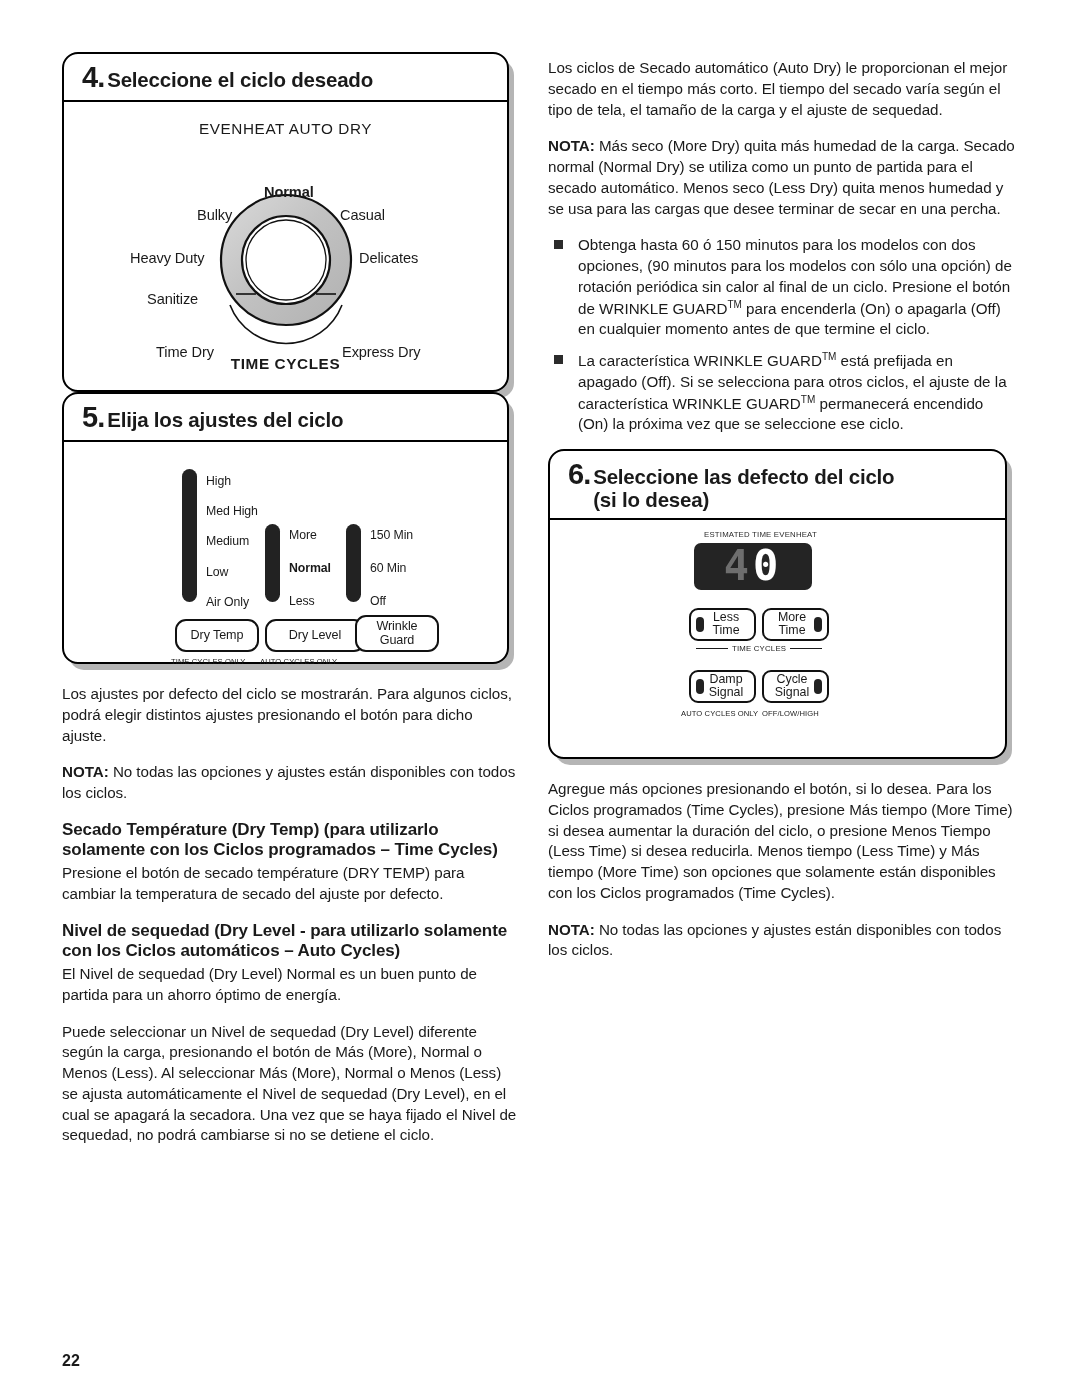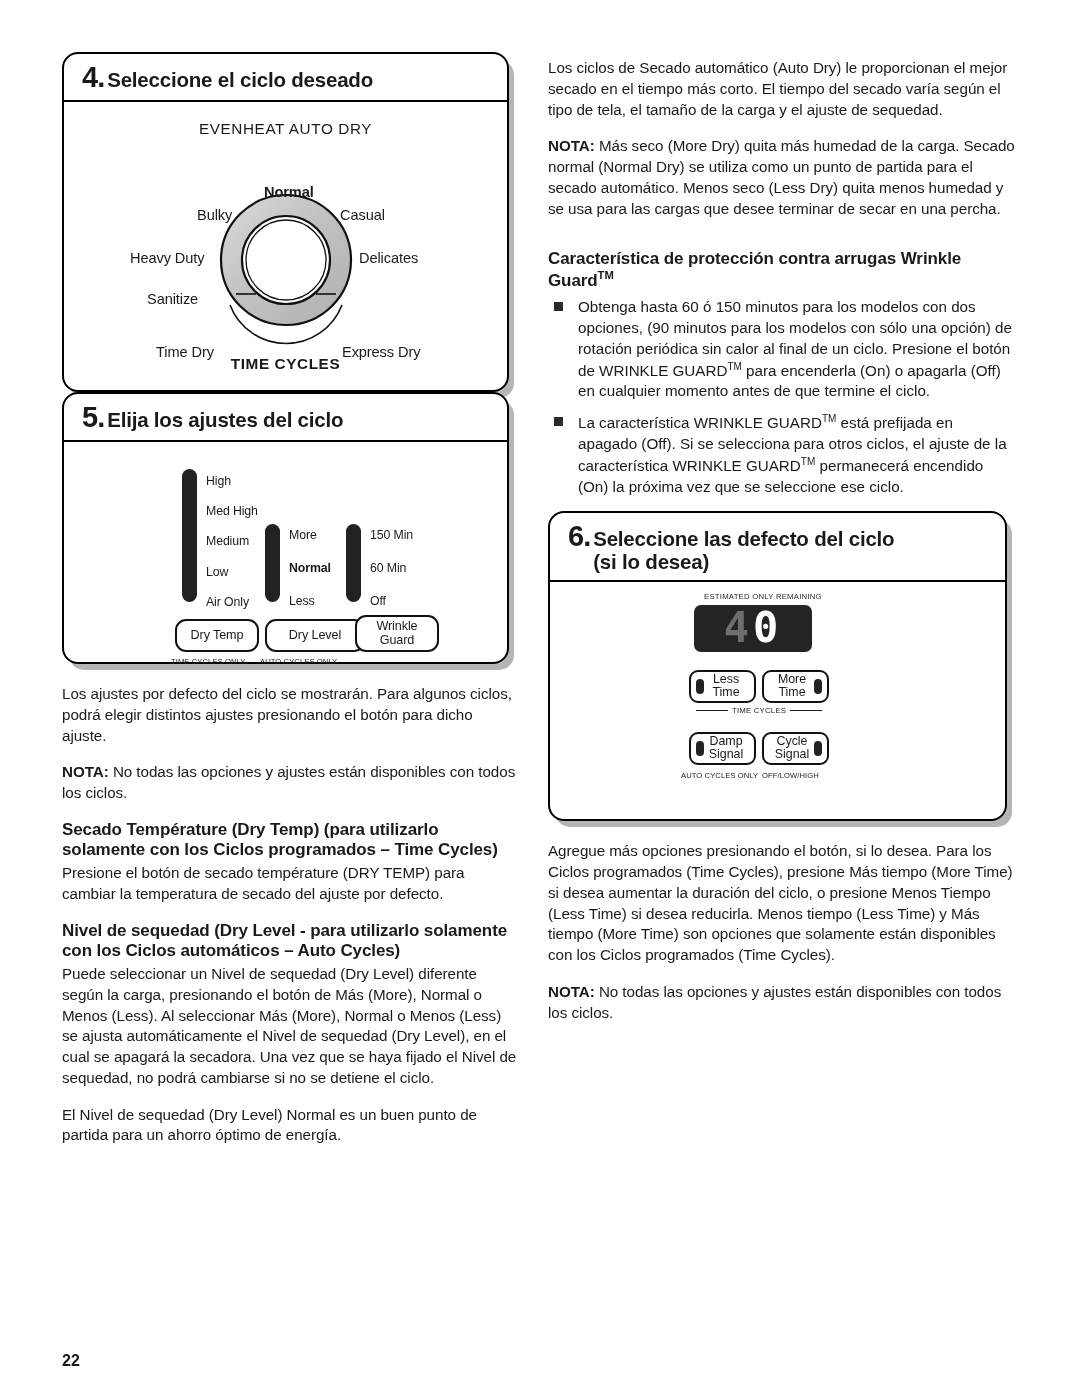--- a/index.html
+++ b/index.html
@@ -367,34 +367,30 @@
     </div>
 
     <p class="body" style="margin-top:20px;">Los ajustes por defecto del ciclo se mostrarán. Para algunos ciclos, podrá elegir distintos ajustes presionando el botón para dicho ajuste.</p>
 
     <p class="body"><span class="nota">NOTA:</span><span> No todas las opciones y ajustes están disponibles con todos los ciclos.</span></p>
 
     <h3 class="head">Secado Température (Dry Temp) (para utilizarlo solamente con los Ciclos programados – Time Cycles)</h3>
     <p class="body">Presione el botón de secado température (DRY TEMP) para cambiar la temperatura de secado del ajuste por defecto.</p>
 
     <h3 class="head">Nivel de sequedad (Dry Level - para utilizarlo solamente con los Ciclos automáticos – Auto Cycles)</h3>
+    <p class="body">El Nivel de sequedad (Dry Level) Normal es un buen punto de partida para un ahorro óptimo de energía.</p>
     <p class="body">Puede seleccionar un Nivel de sequedad (Dry Level) diferente según la carga, presionando el botón de Más (More), Normal o Menos (Less). Al seleccionar Más (More), Normal o Menos (Less) se ajusta automáticamente el Nivel de sequedad (Dry Level), en el cual se apagará la secadora. Una vez que se haya fijado el Nivel de sequedad, no podrá cambiarse si no se detiene el ciclo.</p>
-    <p class="body">El Nivel de sequedad (Dry Level) Normal es un buen punto de partida para un ahorro óptimo de energía.</p>
   </div>
 
   <div class="col-right">
 
     <p class="body">Los ciclos de Secado automático (Auto Dry) le proporcionan el mejor secado en el tiempo más corto. El tiempo del secado varía según el tipo de tela, el tamaño de la carga y el ajuste de sequedad.</p>
 
     <p class="body"><span class="nota">NOTA:</span><span> Más seco (More Dry) quita más humedad de la carga. Secado normal (Normal Dry) se utiliza como un punto de partida para el secado automático. Menos seco (Less Dry) quita menos humedad y se usa para las cargas que desee terminar de secar en una percha.</span></p>
 
-    <h3 class="head" style="margin-top:30px; margin-bottom:6px;">
-      <span>Característica de protección contra arrugas Wrinkle</span>
-      <span>Guard</span><span class="sup">TM</span>
-    </h3>
 
     <ul class="bullets">
       <li>
         <span class="sq"></span>
         <span>Obtenga hasta 60 ó 150 minutos para los modelos con dos opciones, (90 minutos para los modelos con sólo una opción) de rotación periódica sin calor al final de un ciclo. Presione el botón de WRINKLE GUARD</span><span class="sup">TM</span><span> para encenderla (On) o apagarla (Off) en cualquier momento antes de que termine el ciclo.</span>
       </li>
       <li>
         <span class="sq"></span>
         <span>La característica WRINKLE GUARD</span><span class="sup">TM</span><span> está prefijada en apagado (Off). Si se selecciona para otros ciclos, el ajuste de la característica WRINKLE GUARD</span><span class="sup">TM</span><span> permanecerá encendido (On) la próxima vez que se seleccione ese ciclo.</span>
       </li>
@@ -403,21 +399,21 @@
     <div class="panel" id="panel6" style="margin-top:14px;">
       <div class="panel-head">
         <span class="num">6.</span>
         <span class="ttl">
           <span>Seleccione las defecto del ciclo</span><br>
           <span>(si lo desea)</span>
         </span>
       </div>
       <div class="panel-body">
 
-        <span class="etr-label" style="left:154px; top:10px;">ESTIMATED ONLY REMAINING</span>
+        <span class="etr-label" style="left:154px; top:10px;">ESTIMATED TIME EVENHEAT</span>
 
         <div class="led-display" style="left:144px; top:23px; width:118px; height:47px;text-align:center;">
           <span class="seven-seg"><span class="seg-dim">4</span><span class="seg-lit">0</span></span>
         </div>
 
         <div class="opt-btn" style="left:139px; top:88px; width:67px; height:33px; padding:0 6px 0 5px;">
           <span class="dot"></span>
           <span class="txt">
             <span>Less</span><br>
             <span>Time</span>

